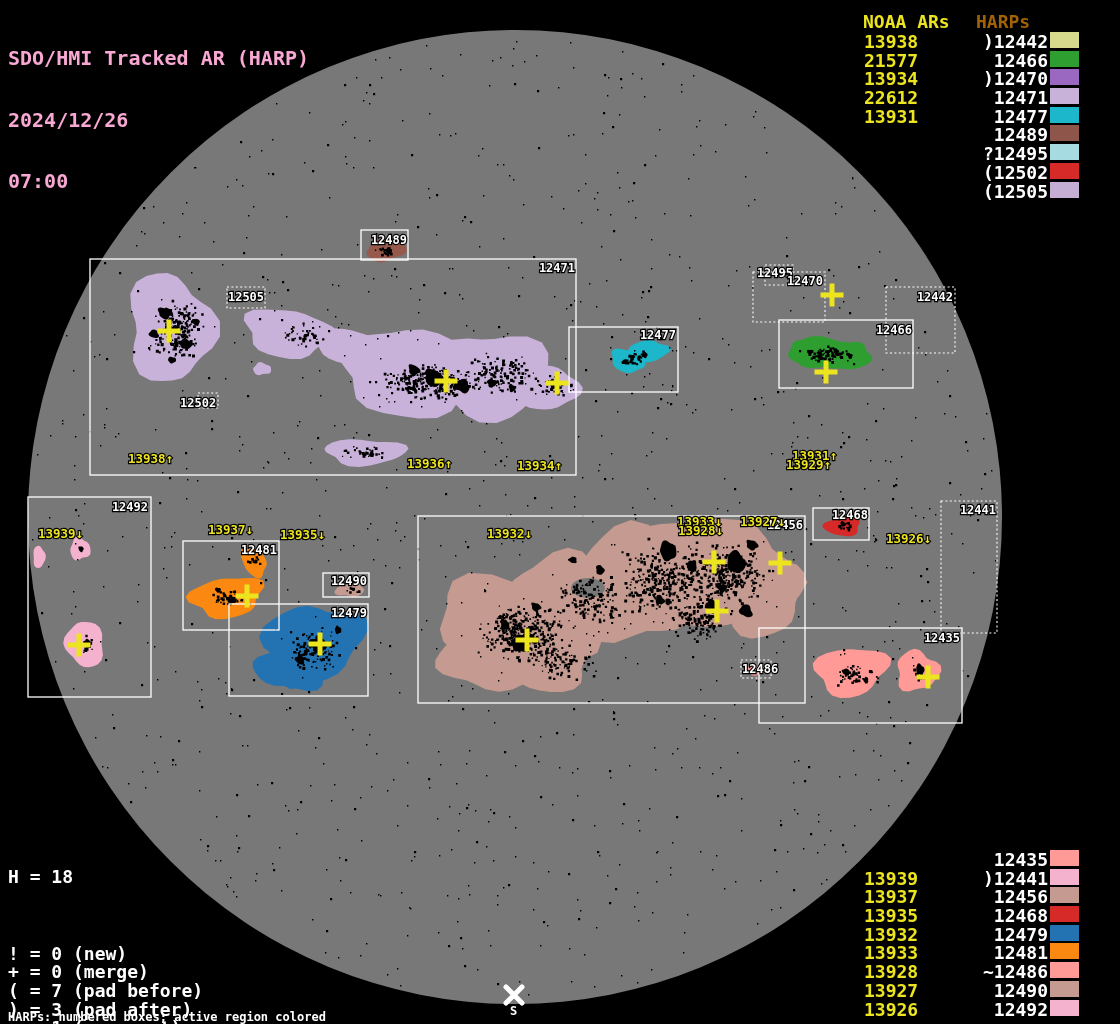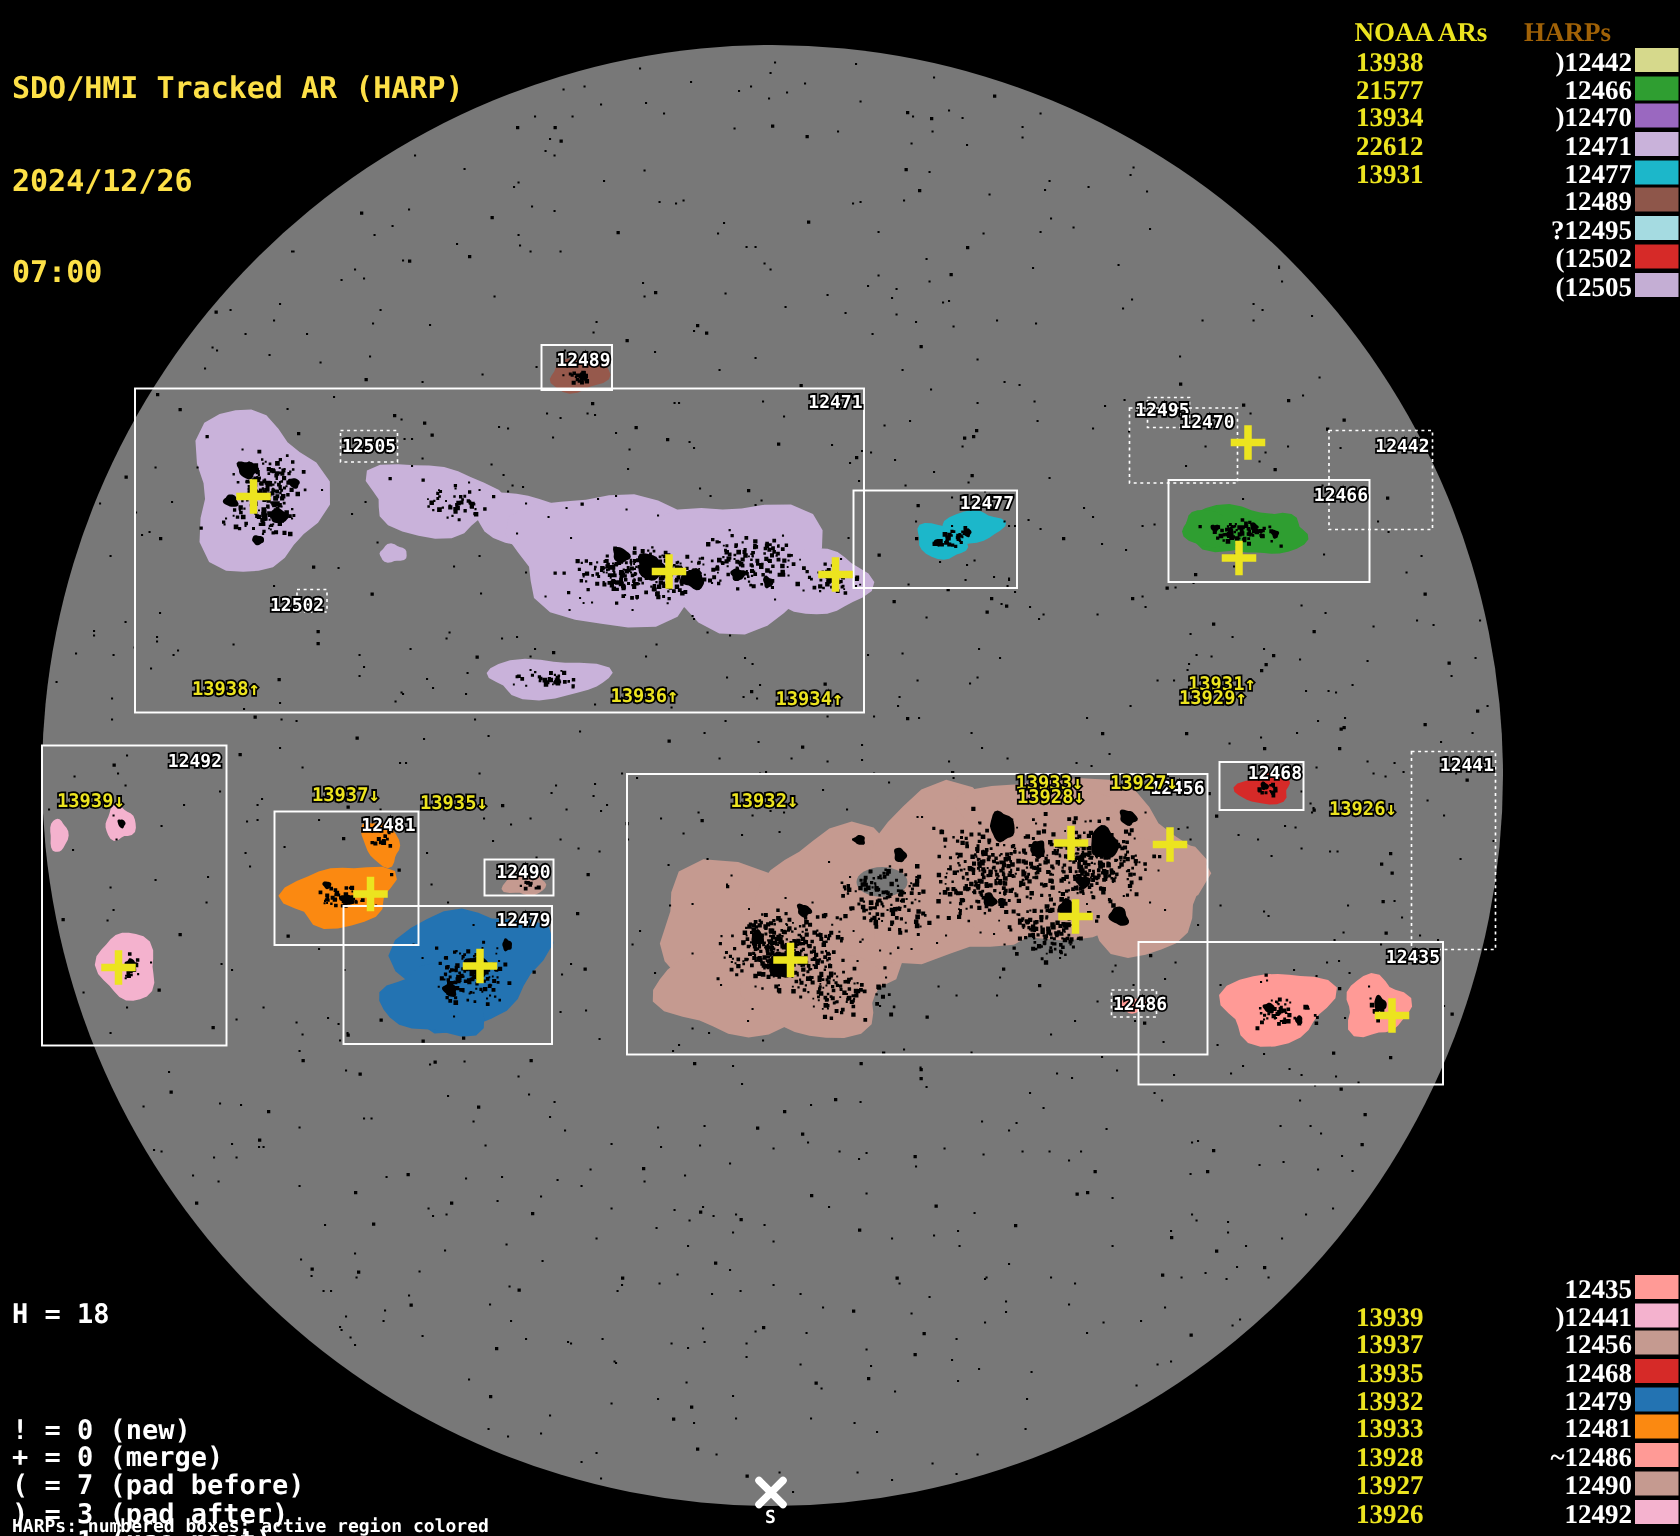--- a/index.html
+++ b/index.html
@@ -1,23 +1,23 @@
 <!DOCTYPE html>
 <html><head>
 <meta charset="utf-8">
 <style>
   html,body{margin:0;padding:0;background:#000;}
   #stage{position:relative;width:1120px;height:1024px;background:#000;overflow:hidden;
          font-family:"DejaVu Sans Mono",monospace;}
   #disk-svg{position:absolute;left:0;top:0;}
   
-  .hdr{position:absolute;left:8px;top:7px;color:#fde047;font-size:20px;line-height:20.5px;
+  .hdr{position:absolute;left:8px;top:7px;color:#f9a8d4;font-size:20px;line-height:20.5px;
        white-space:pre;font-weight:bold;}
   
-  .legend{position:absolute;left:903px;width:217px;font-size:18px;font-weight:bold;font-family:Liberation Serif, serif;}
+  .legend{position:absolute;left:863px;width:217px;font-size:18px;font-weight:bold;}
   .lg-head{position:relative;height:20px;}
   .lg-head .nh{position:absolute;left:0;color:#ece41f;}
   .lg-head .hh{position:absolute;left:113px;color:#a16207;}
   .lrow{position:relative;height:18.7px;}
   .lrow .noaa{position:absolute;left:1px;color:#ece41f;}
   .lrow .harp{position:absolute;left:0;width:185px;text-align:right;color:#fff;}
   .lrow .chip{position:absolute;left:187px;top:1px;width:29px;height:16px;}
   #legend-tr{top:11px;}
   #legend-br{top:849px;}
   

